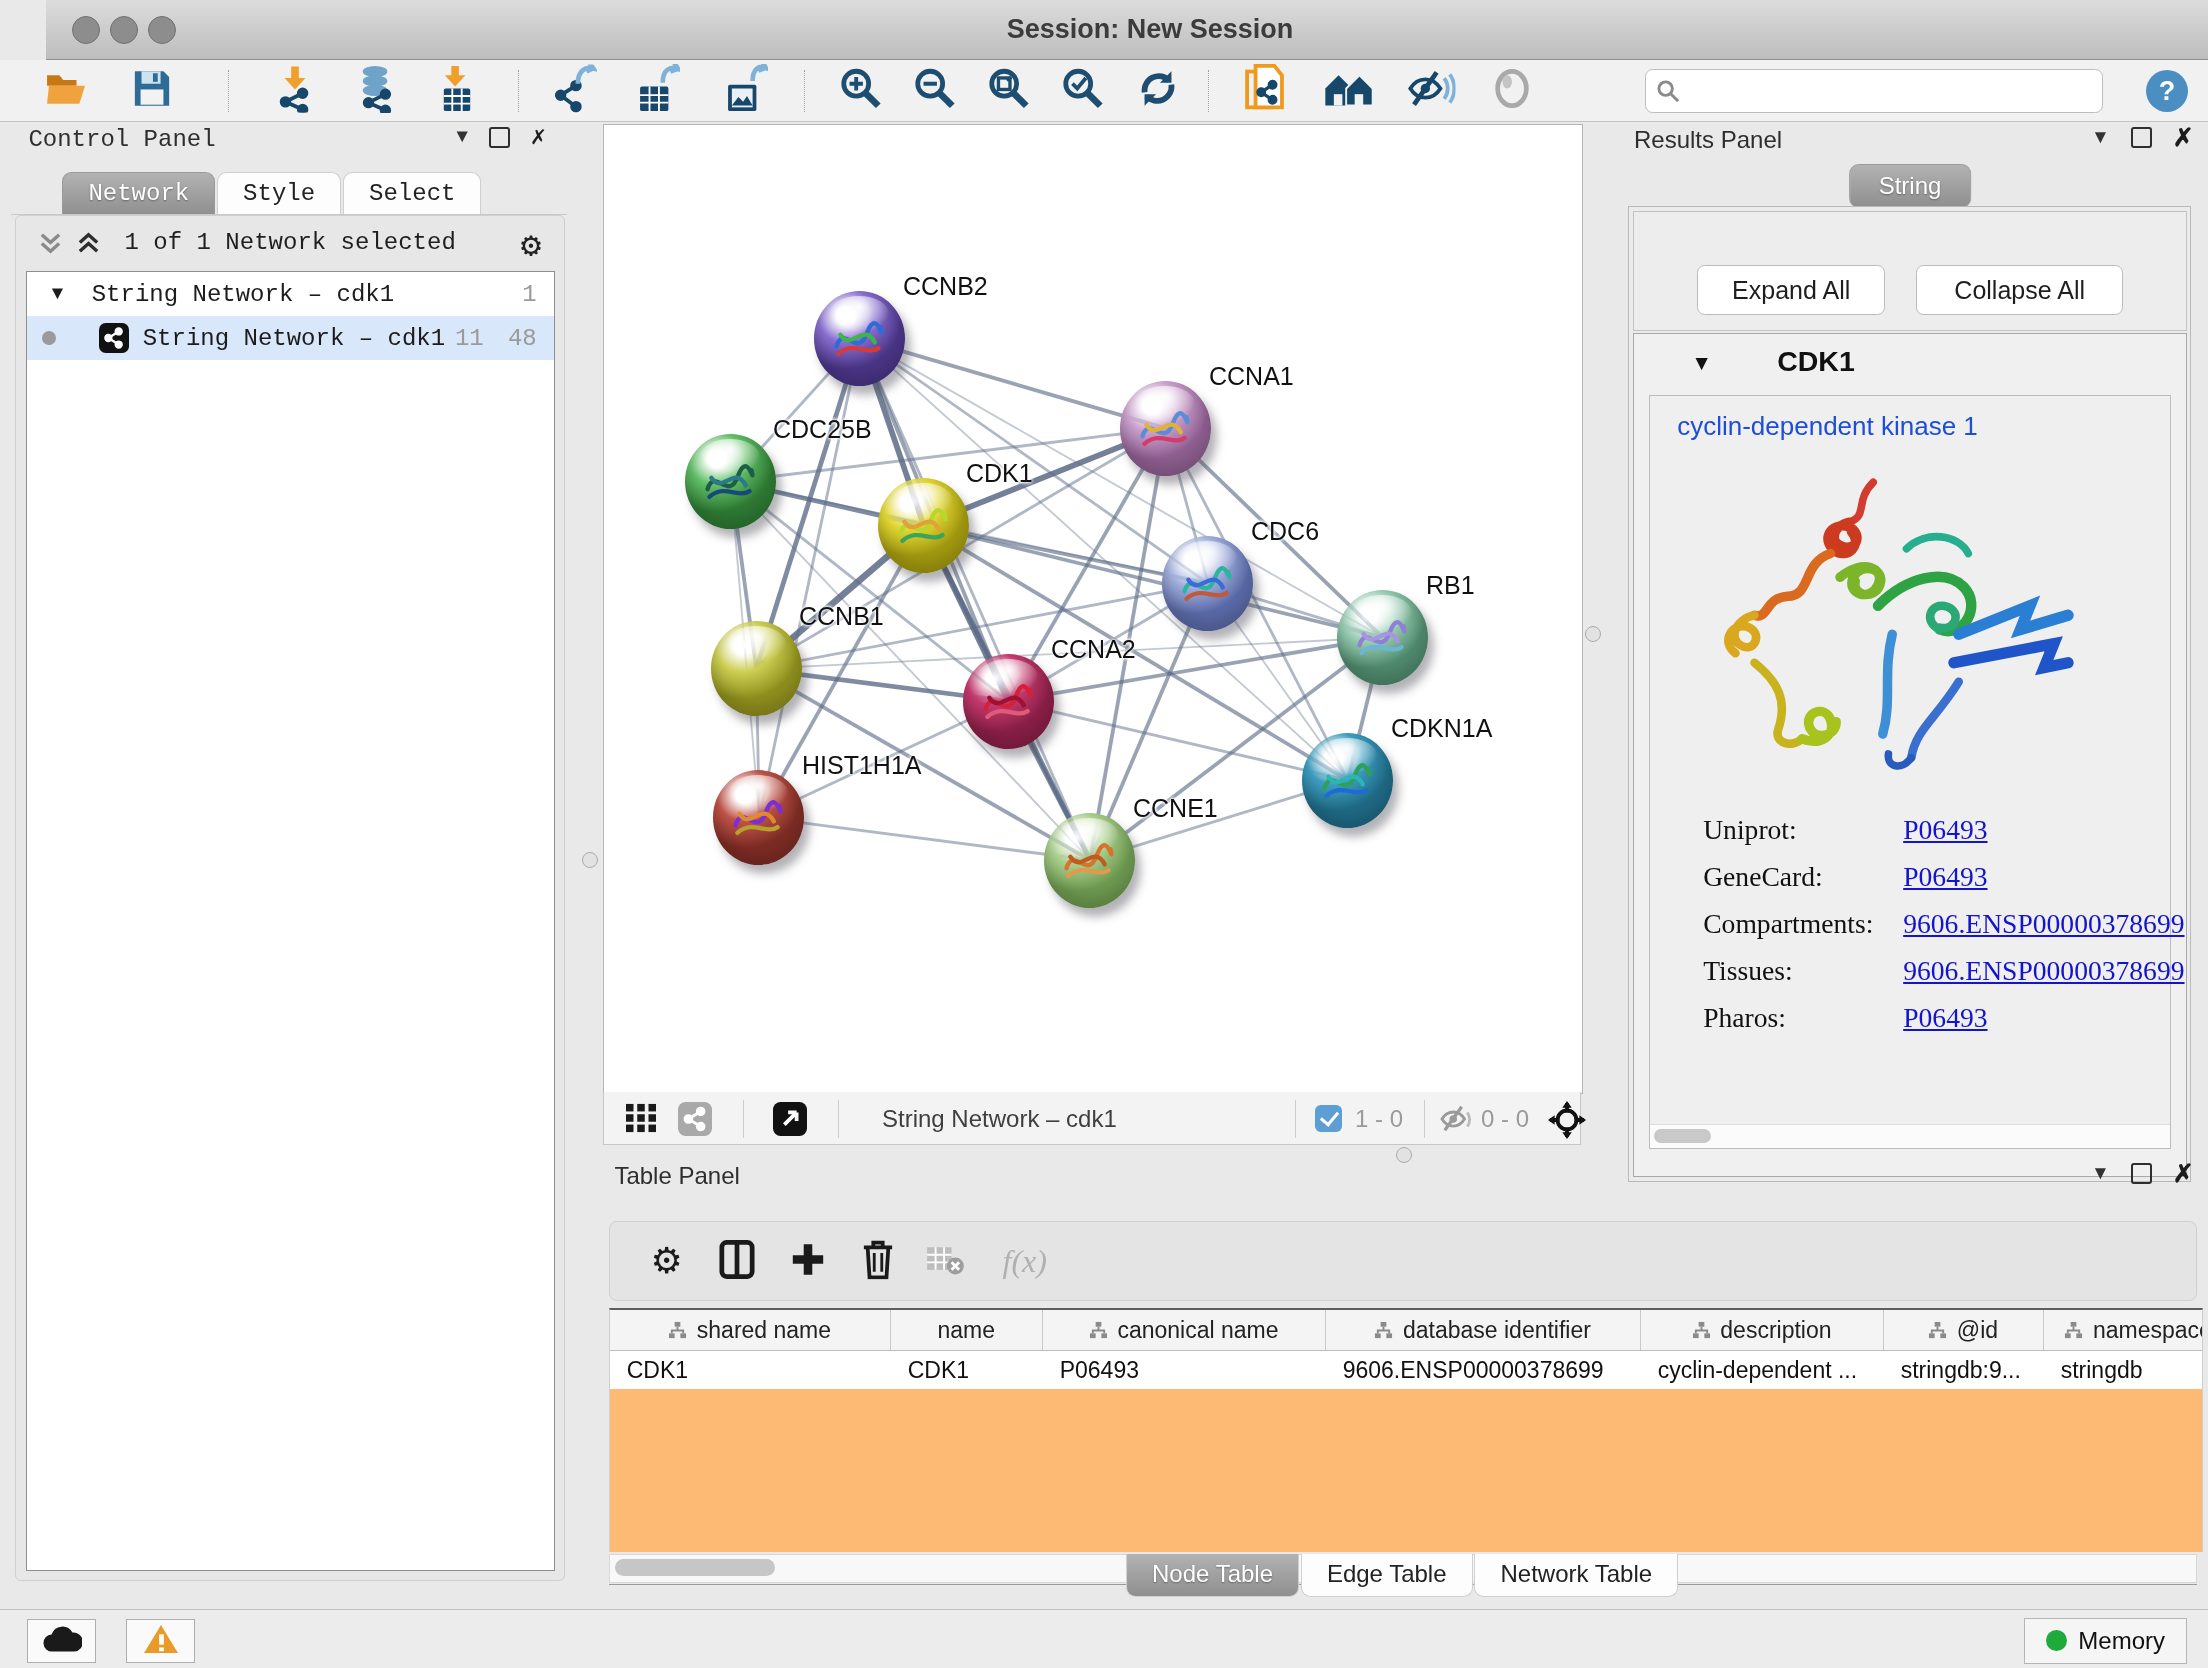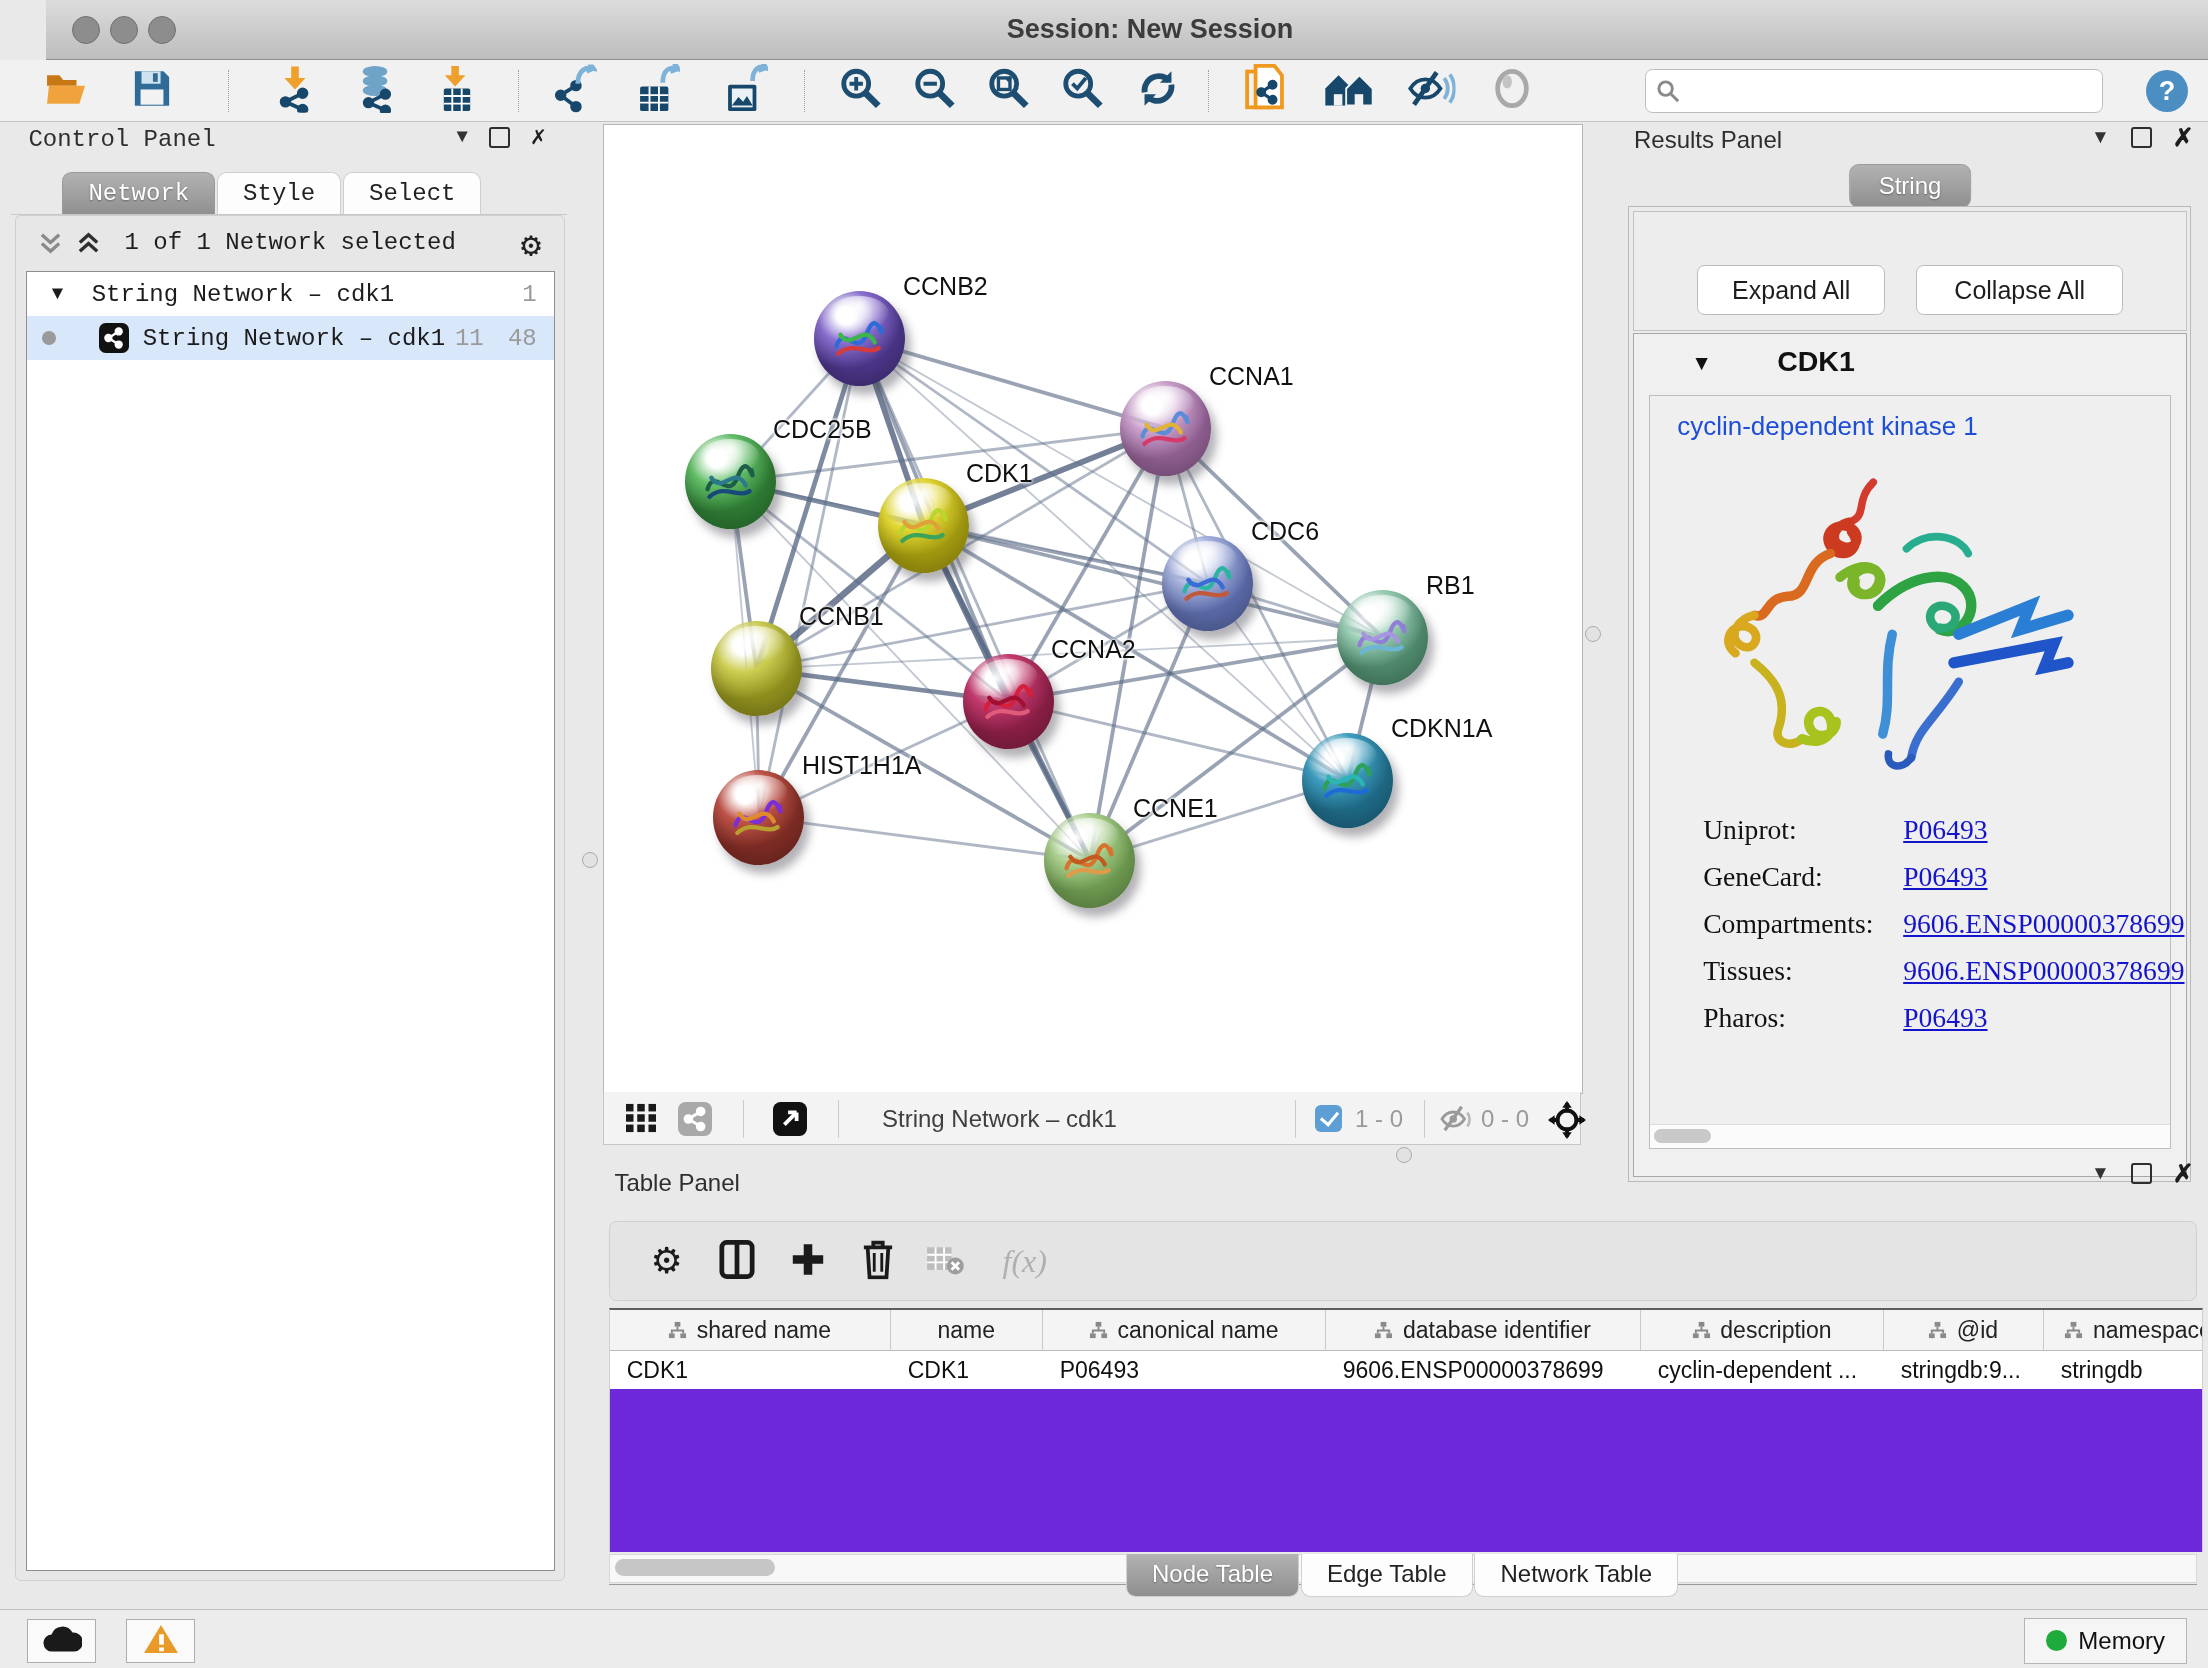--- a/index.html
+++ b/index.html
@@ -95,21 +95,21 @@
   .cl-label{width:200px;padding-left:19px;}
   .cl-link{color:#1414cc;text-decoration:underline;}
   .rp-hscroll{position:absolute;left:0;bottom:0;width:100%;height:23px;background:#fbfbfb;border-top:1px solid #ddd;}
   .rp-hthumb{position:absolute;left:3.8px;top:3.8px;width:57px;height:14.3px;background:#c9c9c9;border-radius:7.6px;}
   
   .table-panel{position:absolute;left:603px;top:1162px;width:1600px;height:445px;}
   .tp-toolbar{position:absolute;left:5.7px;top:59px;right:5.7px;height:78px;background:#e4e4e4;
     border:1px solid #cfcfcf;border-radius:7.6px;}
   .tp-ic{position:absolute;top:39px;transform:translate(-50%,-50%);}
   .fx{font-family:"Liberation Serif",serif;font-style:italic;font-size:32px;color:#b0b0b0;}
-  .tbl{position:absolute;left:5.7px;top:146px;right:0;height:420px;background:#6d28d9;border-top:2.9px solid #5e5e5e;
+  .tbl{position:absolute;left:5.7px;top:146px;right:0;height:420px;background:#fdba74;border-top:2.9px solid #5e5e5e;
     overflow:hidden;height:242px;border-left:1px solid #cfcfcf;border-right:1px solid #cfcfcf;}
   .tbl-head{display:flex;height:40px;background:#f4f4f4;border-bottom:1px solid #bdbdbd;}
   .th{display:flex;align-items:center;justify-content:center;gap:9.5px;font-size:23px;color:#222;
     border-right:1px solid #c9c9c9;box-sizing:border-box;flex:none;overflow:hidden;white-space:nowrap;}
   .tbl-row{display:flex;height:38px;background:#fff;}
   .td{font-size:23px;color:#111;padding:5.7px 0 0 17px;box-sizing:border-box;flex:none;overflow:hidden;white-space:nowrap;}
   .tp-hscroll{position:absolute;left:5.7px;right:5.7px;top:392px;height:27px;background:#f8f8f8;border:1px solid #d8d8d8;}
   .tp-hthumb{position:absolute;left:5.7px;top:3.8px;width:160px;height:17px;background:#c6c6c6;border-radius:8.6px;}
   .tp-bottomline{position:absolute;left:5.7px;right:5.7px;top:422px;border-top:1.9px solid #9a9a9a;}
   .tp-tabs{position:absolute;left:50%;transform:translateX(-50%);top:392px;white-space:nowrap;}
@@ -611,21 +611,21 @@
           </div>
           <div class="rp-hscroll">
               <div class="rp-hthumb"></div>
             </div>
         </div>
       </div>
     </div>
   </div>
 
   <div class="table-panel">
-    <div style="position:absolute;left:11.4px;top:7px" class="panel-title">Table Panel</div>
+    <div style="position:absolute;left:11.4px;top:0" class="panel-title">Table Panel</div>
     <div class="hdr-controls" style="left:1488px;top:0;">
       <span class="hdr-tri">▼</span>
       <span class="hdr-box"></span>
       <span class="hdr-x">✗</span>
     </div>
     <div class="tp-toolbar">
       <span class="tp-ic" style="left:57px;font-size:36px;color:#1a1a1a;">⚙</span>
       <span class="tp-ic" style="left:127px">
         <svg width="36" height="40" viewBox="0 0 38 42">
             <rect x="3" y="3" width="32" height="36" rx="5" fill="none" stroke="#1a1a1a" stroke-width="5"></rect>

